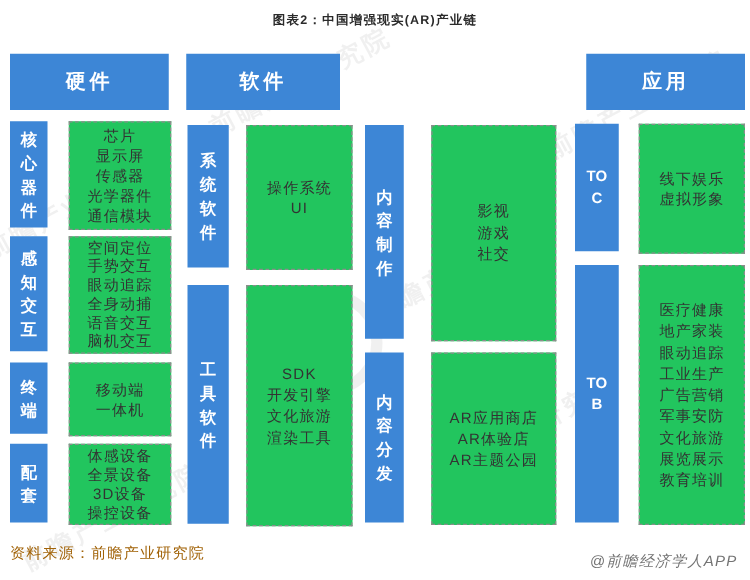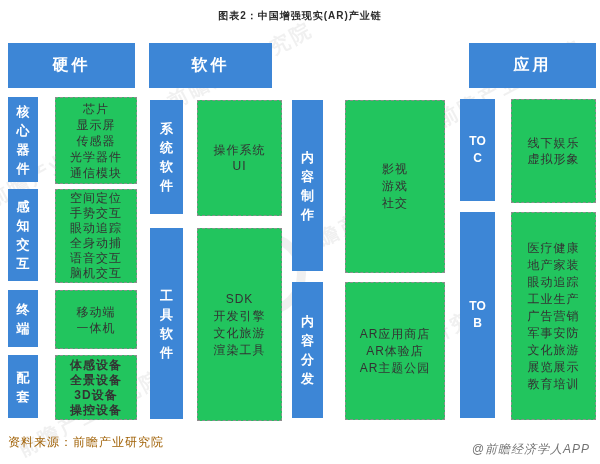--- a/index.html
+++ b/index.html
@@ -32,21 +32,21 @@
   .bx.roomy div{line-height:17px;}
 
   
   .c0s0l{left:8px;top:97px;width:30px;height:85px;}
   .c0s0b{left:55px;top:97px;width:80px;height:85px;}
   .c0s1l{left:8px;top:189px;width:30px;height:92px;}
   .c0s1b{left:55px;top:189px;width:80px;height:92px;}
   .c0s2l{left:8px;top:290px;width:30px;height:57px;}
   .c0s2b{left:55px;top:290px;width:80px;height:57px;}
   .c0s3l{left:8px;top:355px;width:30px;height:63px;}
-  .c0s3b{left:55px;top:355px;width:80px;height:63px;font-weight:bold;}
+  .c0s3b{left:55px;top:355px;width:80px;height:63px;}
 
   
   .c1s0l{left:150px;top:100px;width:33px;height:114px;}
   .c1s0b{left:197px;top:100px;width:83px;height:114px;}
   .c1s1l{left:150px;top:228px;width:33px;height:191px;}
   .c1s1b{left:197px;top:228px;width:83px;height:191px;}
 
   
   .c2s0l{left:292px;top:100px;width:31px;height:171px;}
   .c2s0b{left:345px;top:100px;width:98px;height:171px;}

